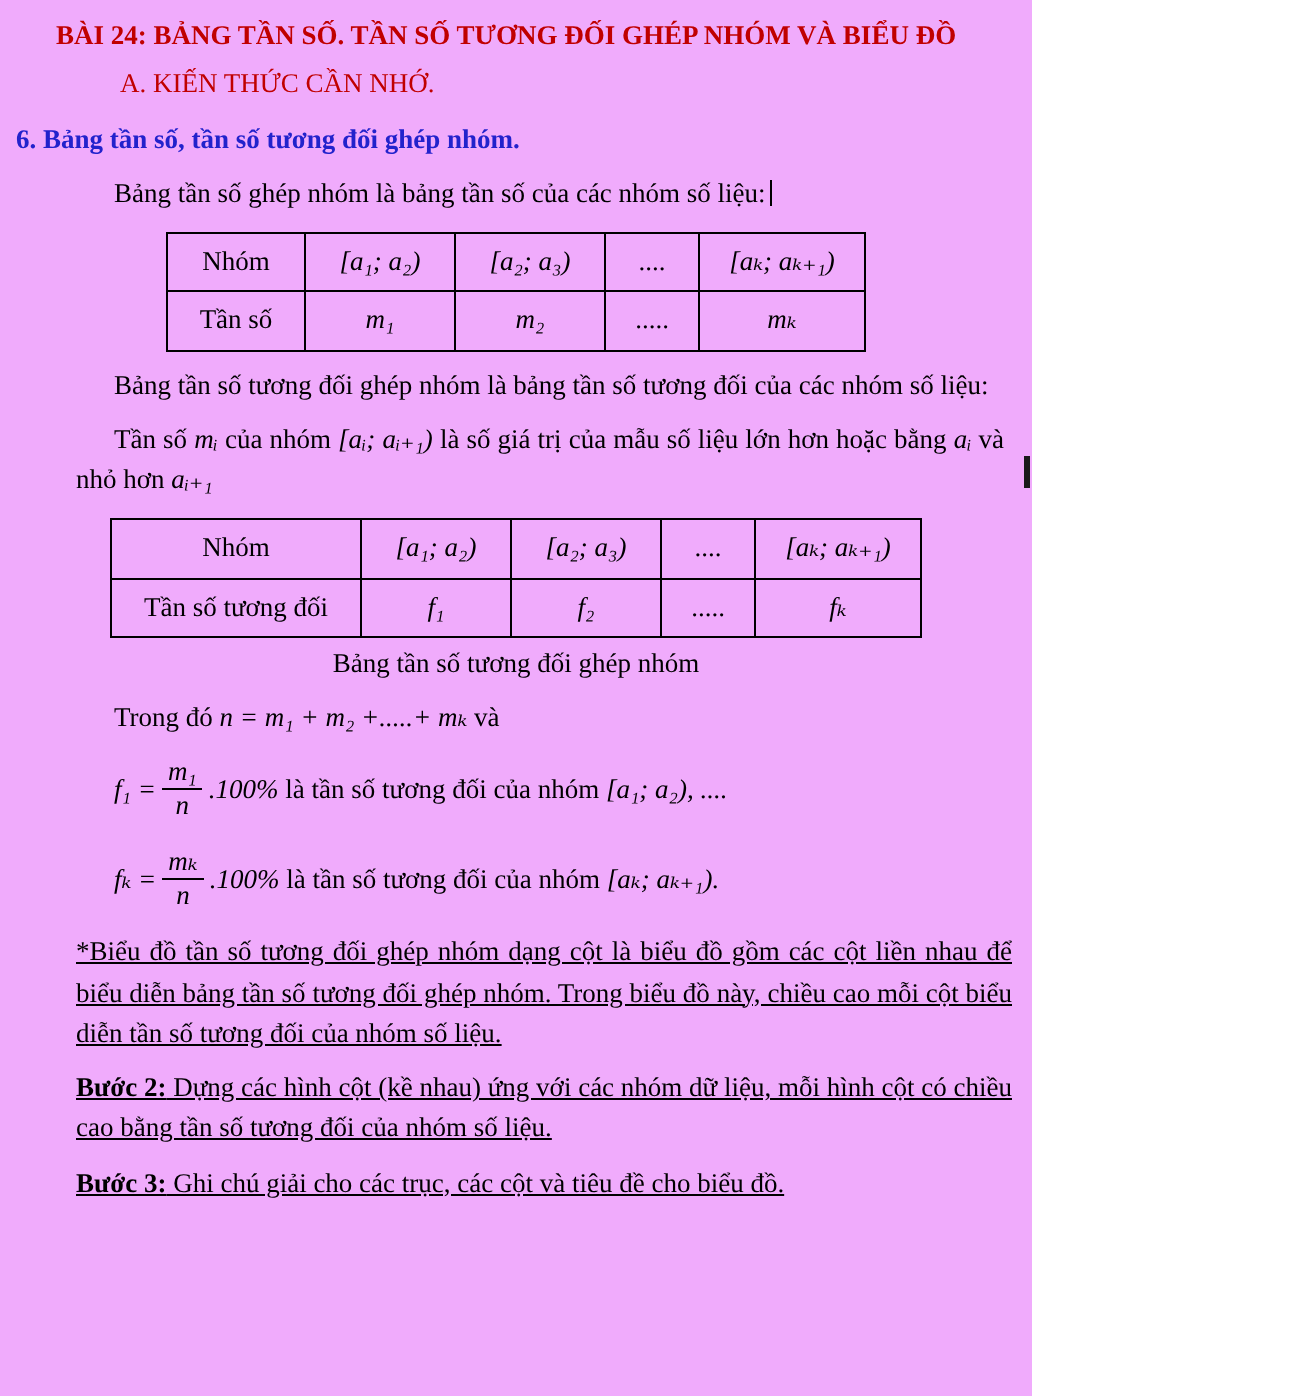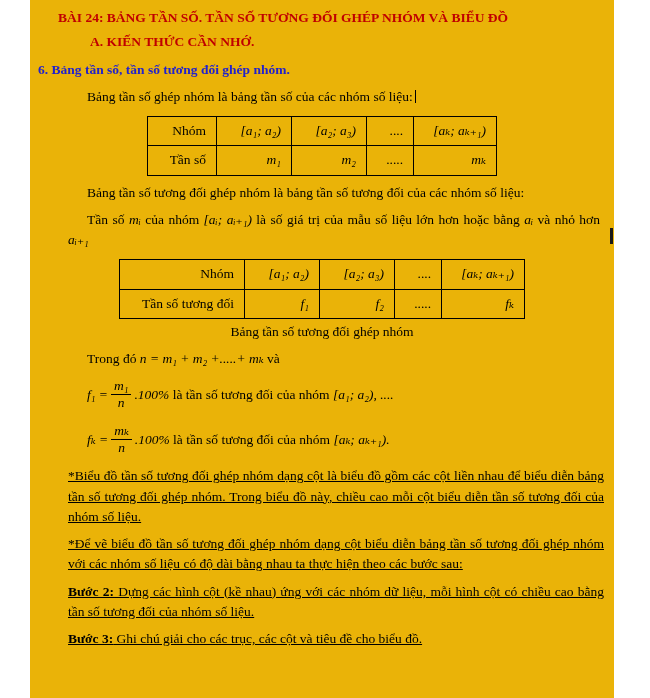--- a/index.html
+++ b/index.html
@@ -1,36 +1,35 @@
 <!DOCTYPE html>
 <html><head>
 <meta charset="utf-8">
 <style>
   html, body { margin: 0; padding: 0; background: #fff; }
   .page {
     position: relative;
-    width: 584px;
+    width: 516px;
     height: 698px;
-    background: #eab308;
+    background: #f0abfc;
     overflow: hidden;
     font-family: "Liberation Serif", "DejaVu Serif", serif;
     font-size: 13.5px;
     color: #000;
     line-height: 1.5;
-    margin-left: 30px;
   }
   .title {
     color: #C00000;
     font-weight: bold;
     font-size: 13.5px;
     margin: 8px 14px 0 28px;
   }
   .subtitle {
     color: #C00000;
-    font-weight: bold;
+    font-weight: normal;
     font-size: 13.5px;
     margin: 4px 0 0 60px;
   }
   .h-blue {
     color: #2222CC;
     font-weight: bold;
     margin: 7px 10px 0 8px;
   }
   .para {
     margin: 7px 14px 0 38px;
@@ -43,21 +42,21 @@
     text-decoration: underline;
   }
   .math { font-style: italic; }
   .bold { font-weight: bold; }
   table.freq {
     border-collapse: collapse;
     margin: 9px auto 0 auto;
   }
   table.freq td {
     border: 1px solid #000;
-    text-align: right;
+    text-align: center;
     padding: 4px 10px;
     height: 19px;
     white-space: nowrap;
   }
   table.t1 td:nth-child(1) { min-width: 48px; }
   table.t1 td:nth-child(2) { min-width: 54px; }
   table.t1 td:nth-child(3) { min-width: 54px; }
   table.t1 td:nth-child(4) { min-width: 26px; }
   table.t1 td:nth-child(5) { min-width: 62px; }
   table.t2 td:nth-child(1) { min-width: 104px; }
@@ -155,21 +154,20 @@
 
   <p class="para"><span>Trong đó </span><span class="math">n = m₁ + m₂ +.....+ mₖ</span><span> và</span></p>
 
   <div class="formula"><span class="math">f₁ =</span><span class="frac"><span class="num math">m₁</span><span class="den math">n</span></span><span class="math">.100%</span><span> là tần số tương đối của nhóm </span><span class="math">[a₁; a₂), ....</span></div>
 
   <div class="formula"><span class="math">fₖ =</span><span class="frac"><span class="num math">mₖ</span><span class="den math">n</span></span><span class="math">.100%</span><span> là tần số tương đối của nhóm </span><span class="math">[aₖ; aₖ₊₁).</span></div>
 
 
   <p class="para2"><span>*Biểu đồ tần số tương đối ghép nhóm dạng cột là biểu đồ gồm các cột liền nhau để biểu diễn bảng tần số tương đối ghép nhóm. Trong biểu đồ này, chiều cao mỗi cột biểu diễn tần số tương đối của nhóm số liệu.</span></p>
 
-  <p class="para2"><span>*Để vẽ biểu đồ tần số tương đối ghép nhóm dạng cột biểu diễn bảng tần số tương đối ghép nhóm với các nhóm số liệu có độ dài bằng nhau ta thực hiện theo các bước sau:</span></p>
 
 
   <p class="para2"><span class="bold">Bước 2:</span><span> Dựng các hình cột (kề nhau) ứng với các nhóm dữ liệu, mỗi hình cột có chiều cao bằng tần số tương đối của nhóm số liệu.</span></p>
 
   <p class="para2"><span class="bold">Bước 3:</span><span> Ghi chú giải cho các trục, các cột và tiêu đề cho biểu đồ.</span></p>
 
   <div class="edge-mark"></div>
 
 </div>
 

